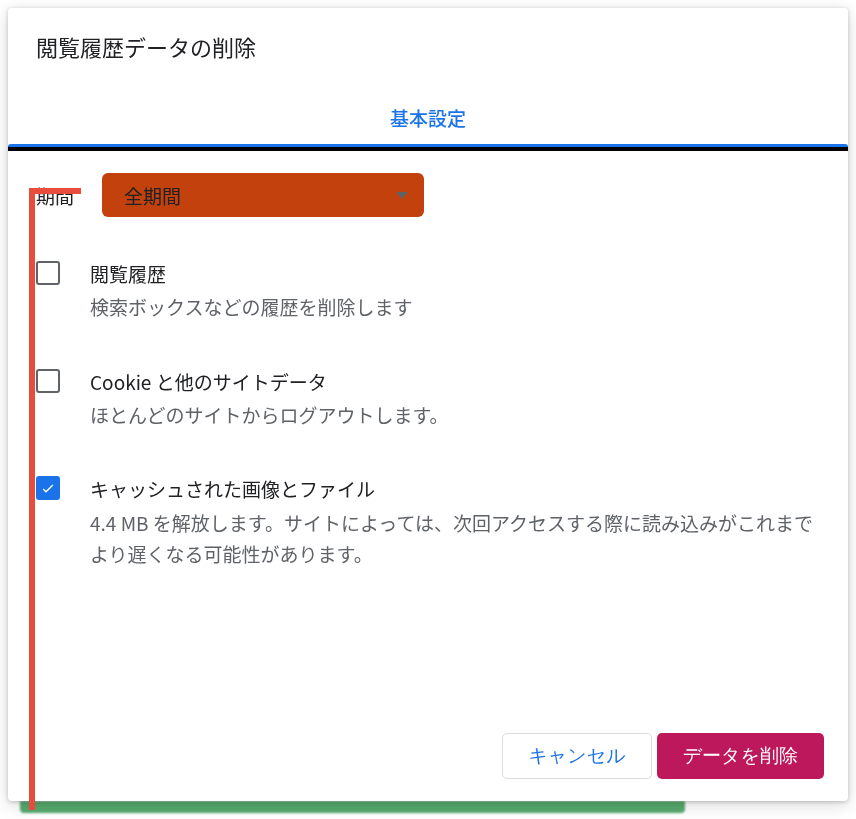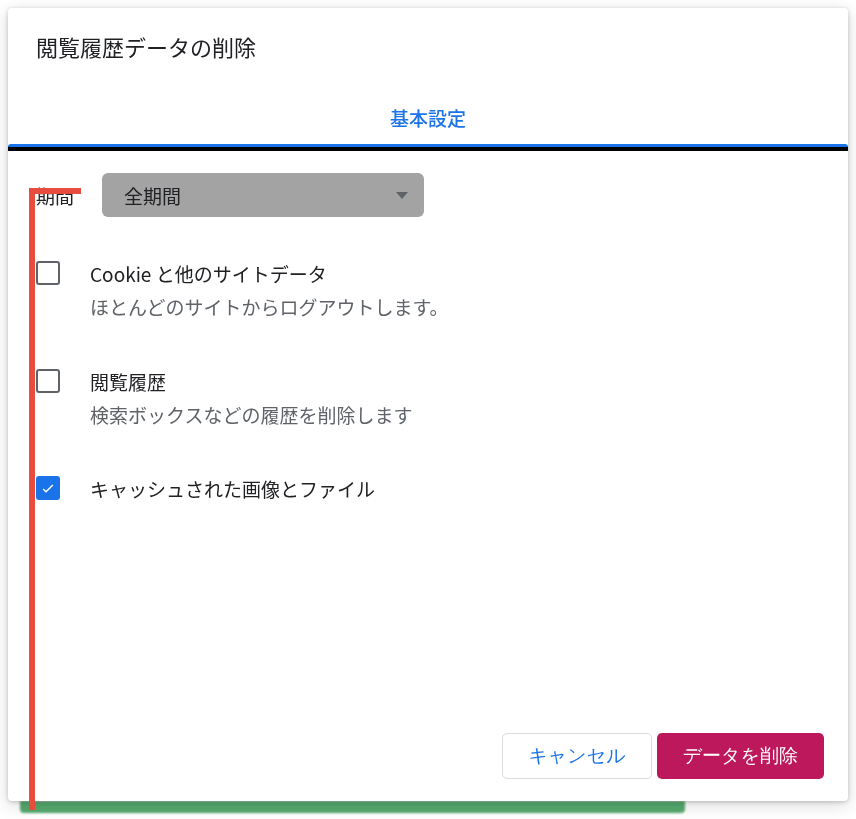--- a/index.html
+++ b/index.html
@@ -73,21 +73,21 @@
       color: #202124;
       width: 52px;
       flex-shrink: 0;
     }
     .select {
       display: flex;
       align-items: center;
       justify-content: space-between;
       width: 322px;
       height: 44px;
-      background: #a3a3a3;
+      background: #c2410c;
       border-radius: 6px;
       padding: 0 16px 0 22px;
       cursor: pointer;
     }
     .select-text {
       font-size: 19px;
       color: #202124;
     }
     .caret {
       width: 0; height: 0;
@@ -203,43 +203,44 @@
           <span class="select-text">全期間</span>
           <span class="caret"></span>
         </div>
       </div>
 
       <div class="check-row">
         <div class="checkbox">
           
         </div>
         <div class="check-text">
-          <div class="check-title">Cookie と他のサイトデータ</div>
-          <div class="check-desc">ほとんどのサイトからログアウトします。</div>
+          <div class="check-title">閲覧履歴</div>
+          <div class="check-desc">検索ボックスなどの履歴を削除します</div>
         </div>
       </div>
 
       <div class="check-row">
         <div class="checkbox">
           
         </div>
         <div class="check-text">
-          <div class="check-title">閲覧履歴</div>
-          <div class="check-desc">検索ボックスなどの履歴を削除します</div>
+          <div class="check-title">Cookie と他のサイトデータ</div>
+          <div class="check-desc">ほとんどのサイトからログアウトします。</div>
         </div>
       </div>
 
       <div class="check-row">
         <div class="checkbox checked">
           <svg viewBox="0 0 24 24">
               <path d="M9 16.2l-3.5-3.5L4 14.2 9 19.2 20 8.2l-1.5-1.5z" fill="#fff"></path>
             </svg>
         </div>
         <div class="check-text">
           <div class="check-title">キャッシュされた画像とファイル</div>
+          <div class="check-desc">4.4 MB を解放します。サイトによっては、次回アクセスする際に読み込みがこれまでより遅くなる可能性があります。</div>
         </div>
       </div>
     </div>
 
     <div class="actions">
       <button class="btn btn-secondary">
         <span>キャンセル</span>
       </button>
       <button class="btn btn-primary">
         <span>データを削除</span>

